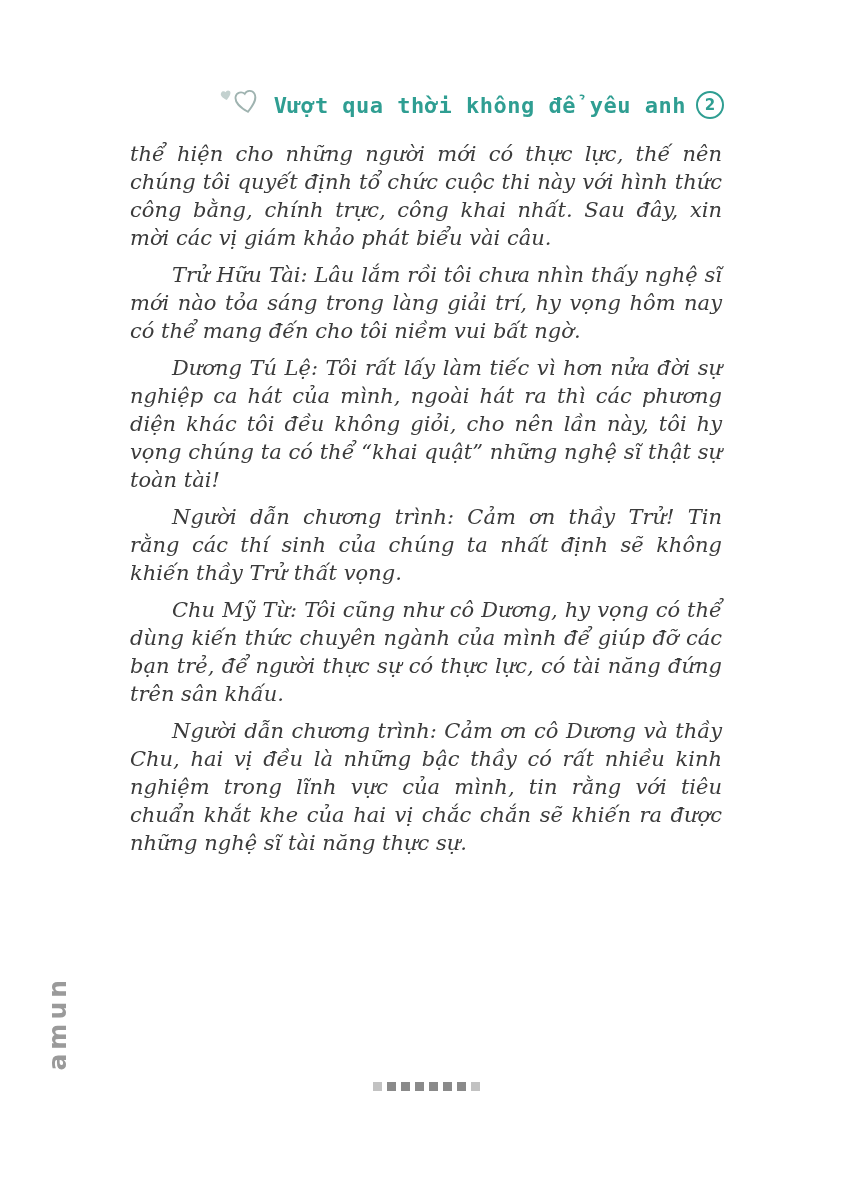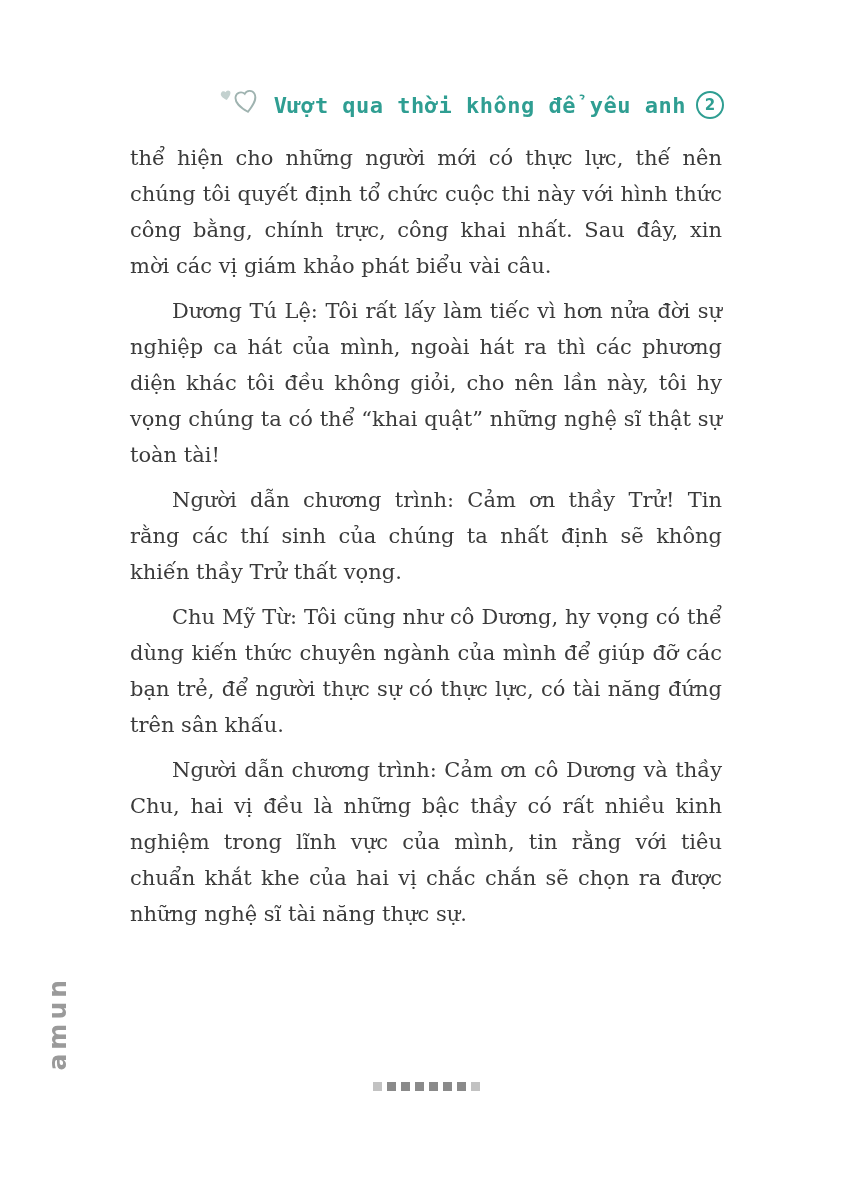--- a/index.html
+++ b/index.html
@@ -54,22 +54,23 @@
   }
 
   
   .content {
     position: absolute;
     top: 140px;
     left: 130px;
     width: 592px;
     text-align: justify;
     font-size: 21px;
-    line-height: 36px;
+    line-height: 28px;
     color: #3b3b3b;
+    font-style: italic;
   }
   .content p {
     margin: 0 0 9px 0;
   }
   .content p.indent {
     text-indent: 42px;
   }
 
   
   .footer {
@@ -127,24 +128,25 @@
         <path d="M10 14 C 6 11, 4 8, 6 5.8 C 7.4 4.3, 9.6 4.8, 10.4 6.3 C 11.2 4.8, 13.4 4.3, 14.6 5.9 C 16.2 8, 13.6 11, 10 14 Z" fill="#c3d1cf" stroke="none" transform="rotate(-12 10 10)"></path>
         <path d="M30 26 C 22.5 19.5, 18.5 14.5, 20.5 9 C 22 4.9, 27.5 4.3, 30 7.8 C 32.5 4.3, 38 4.9, 39.5 9 C 41.5 14.5, 37.5 19.5, 30 26 Z" fill="none" stroke="#9fb3b0" stroke-width="1.8" transform="rotate(-10 30 15)"></path>
       </svg>
     </span>
     <span class="header-title" style="color: rgb(47, 158, 146);">Vượt qua thời không để yêu anh</span>
     <span class="vol-badge" style="color: rgb(47, 158, 146); border: 2px solid rgb(47, 158, 146);">2</span>
   </div>
 
   <div class="content">
       <p>thể hiện cho những người mới có thực lực, thế nên chúng tôi quyết định tổ chức cuộc thi này với hình thức công bằng, chính trực, công khai nhất. Sau đây, xin mời các vị giám khảo phát biểu vài câu.</p>
+      <p class="indent">Trử Hữu Tài: Lâu lắm rồi tôi chưa nhìn thấy nghệ sĩ mới nào tỏa sáng trong làng giải trí, hy vọng hôm nay có thể mang đến cho tôi niềm vui bất ngờ.</p>
       <p class="indent">Dương Tú Lệ: Tôi rất lấy làm tiếc vì hơn nửa đời sự nghiệp ca hát của mình, ngoài hát ra thì các phương diện khác tôi đều không giỏi, cho nên lần này, tôi hy vọng chúng ta có thể “khai quật” những nghệ sĩ thật sự toàn tài!</p>
       <p class="indent">Người dẫn chương trình: Cảm ơn thầy Trử! Tin rằng các thí sinh của chúng ta nhất định sẽ không khiến thầy Trử thất vọng.</p>
       <p class="indent">Chu Mỹ Từ: Tôi cũng như cô Dương, hy vọng có thể dùng kiến thức chuyên ngành của mình để giúp đỡ các bạn trẻ, để người thực sự có thực lực, có tài năng đứng trên sân khấu.</p>
-      <p class="indent">Người dẫn chương trình: Cảm ơn cô Dương và thầy Chu, hai vị đều là những bậc thầy có rất nhiều kinh nghiệm trong lĩnh vực của mình, tin rằng với tiêu chuẩn khắt khe của hai vị chắc chắn sẽ chọn ra được những nghệ sĩ tài năng thực sự.</p>
+      <p class="indent">Người dẫn chương trình: Cảm ơn cô Dương và thầy Chu, hai vị đều là những bậc thầy có rất nhiều kinh nghiệm trong lĩnh vực của mình, tin rằng với tiêu chuẩn khắt khe của hai vị chắc chắn sẽ khiến ra được những nghệ sĩ tài năng thực sự.</p>
     </div>
 
   <div class="logo">
     <span class="logo-text">amun</span>
   </div>
 
   <div class="footer">
     <div class="square-row">
         <span style="background: rgb(194, 194, 194);"></span>
         <span style="background: rgb(138, 138, 138);"></span>

